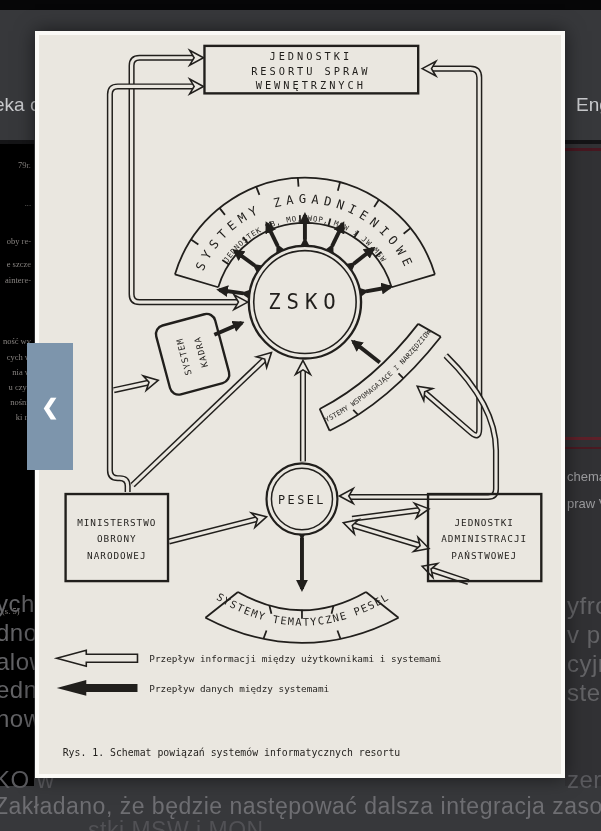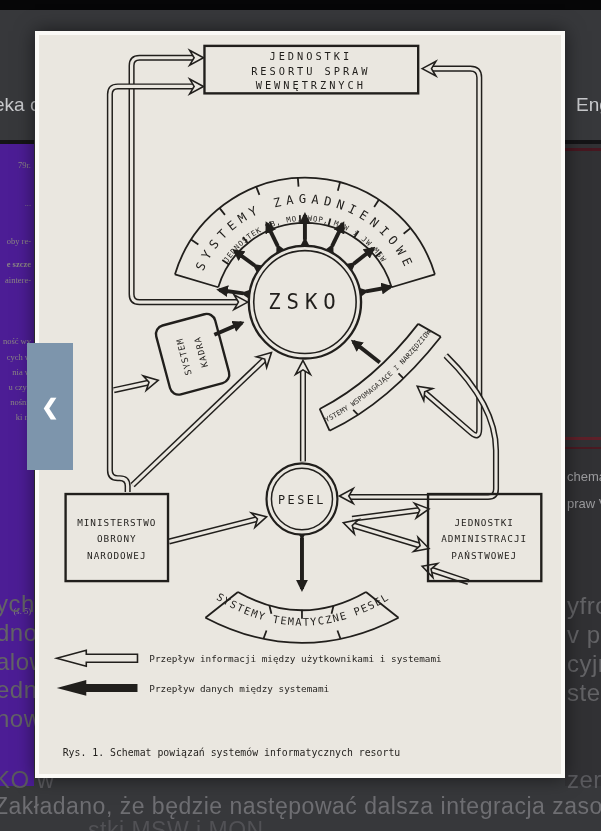--- a/index.html
+++ b/index.html
@@ -5,21 +5,21 @@
   * { margin:0; padding:0; box-sizing:border-box; }
   html,body { width:601px; height:831px; overflow:hidden; background:#343539;
               font-family:"Liberation Sans", sans-serif; }
   .stage { position:relative; width:601px; height:831px; background:#37383b; }
 
   .top-bar { position:absolute; left:0; top:0; width:601px; height:10px; background:#060607; }
 
   .bg-frag { position:absolute; color:#636366; font-size:24px; letter-spacing:.5px; white-space:nowrap; }
   .hdr-frag { position:absolute; color:#c9cacd; font-size:19px; white-space:nowrap; }
 
-  .left-strip { position:absolute; left:0; top:140px; width:34px; height:646px; background:#4c1d95; border-top:4px solid #151517;text-align:right; }
+  .left-strip { position:absolute; left:0; top:140px; width:34px; height:646px; background:#000000; border-top:4px solid #151517; }
   .left-strip span { position:absolute; right:3px; color:#8b8784; font-size:8.5px;
                      font-family:"Liberation Serif", serif; white-space:nowrap; }
   .page-ref { position:absolute; left:2px; top:462px; color:#929294; font-size:14px; }
 
   .right-strip { position:absolute; left:565px; top:140px; width:36px; height:646px; background:#313134; border-top:4px solid #141416; }
   .maroon-a { position:absolute; left:0; top:293px; width:36px; height:3px; background:#5e2029; }
   .maroon-b { position:absolute; left:0; top:303px; width:36px; height:2px; background:#4a1a22; }
   .maroon-c { position:absolute; left:0; top:4px; width:36px; height:3px; background:#471720; }
   .right-strip span { position:absolute; left:2px; color:#9b9b9e; font-size:13px; white-space:nowrap; }
 
@@ -52,21 +52,21 @@
 
   <div class="top-bar"></div>
 
   <span class="hdr-frag" style="left:-6px; top:94px;">eka c</span>
   <span class="hdr-frag" style="left:576px; top:94px;">Eng</span>
 
   <div class="left-strip">
     <span style="top:16px;">79r.</span>
     <span style="top:54px;">...</span>
     <span style="top:92px;margin-left:17px;">oby re-</span>
-    <span style="top:115px;font-weight:bold;">e szcze</span>
+    <span style="top:115px;">e szcze</span>
     <span style="top:131px;">aintere-</span>
     <span style="top:192px;">ność wy</span>
     <span style="top:208px;">cych w</span>
     <span style="top:223px;">nia w</span>
     <span style="top:238px;">u czyn</span>
     <span style="top:253px;">nośnil</span>
     <span style="top:268px;">ki rz</span>
     <span class="page-ref">(s. 5)</span>
   </div>
 

